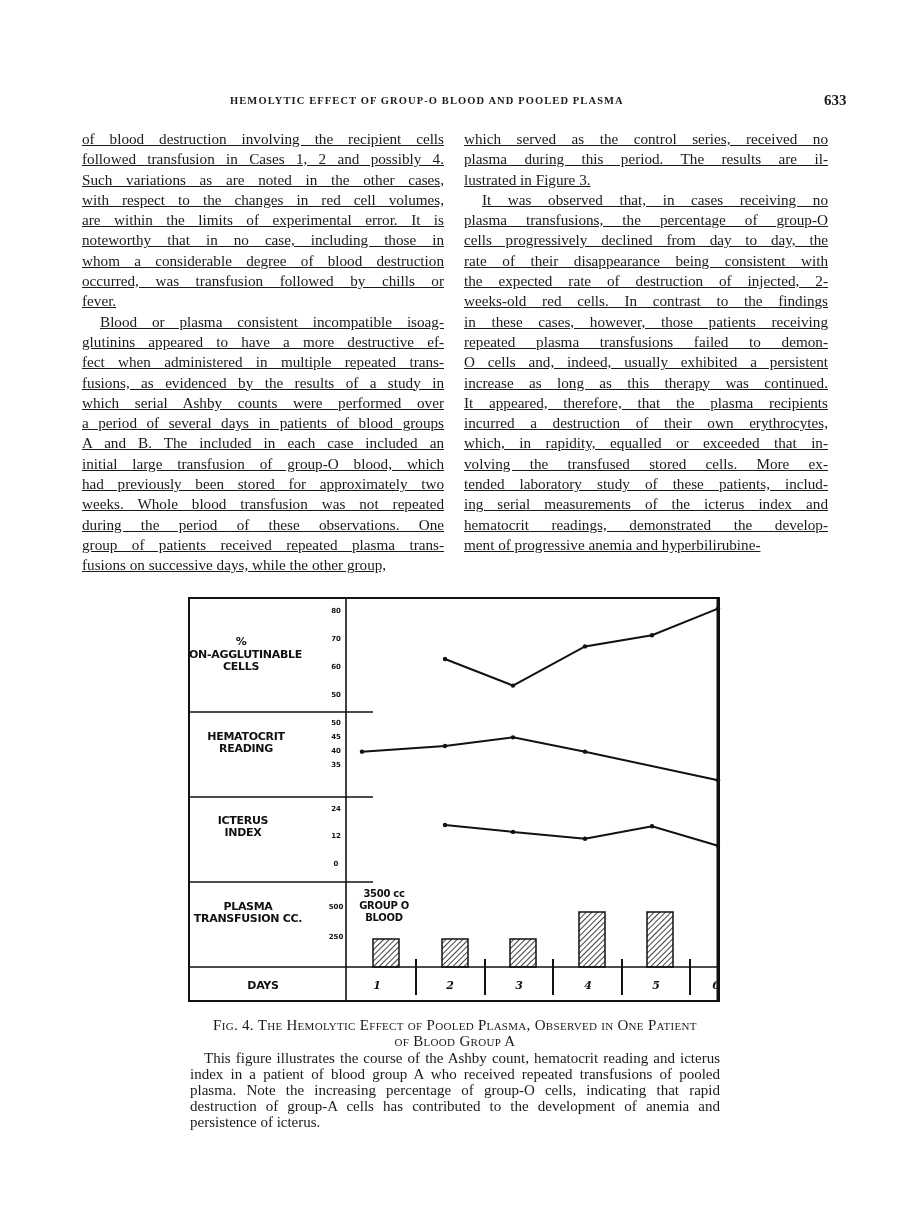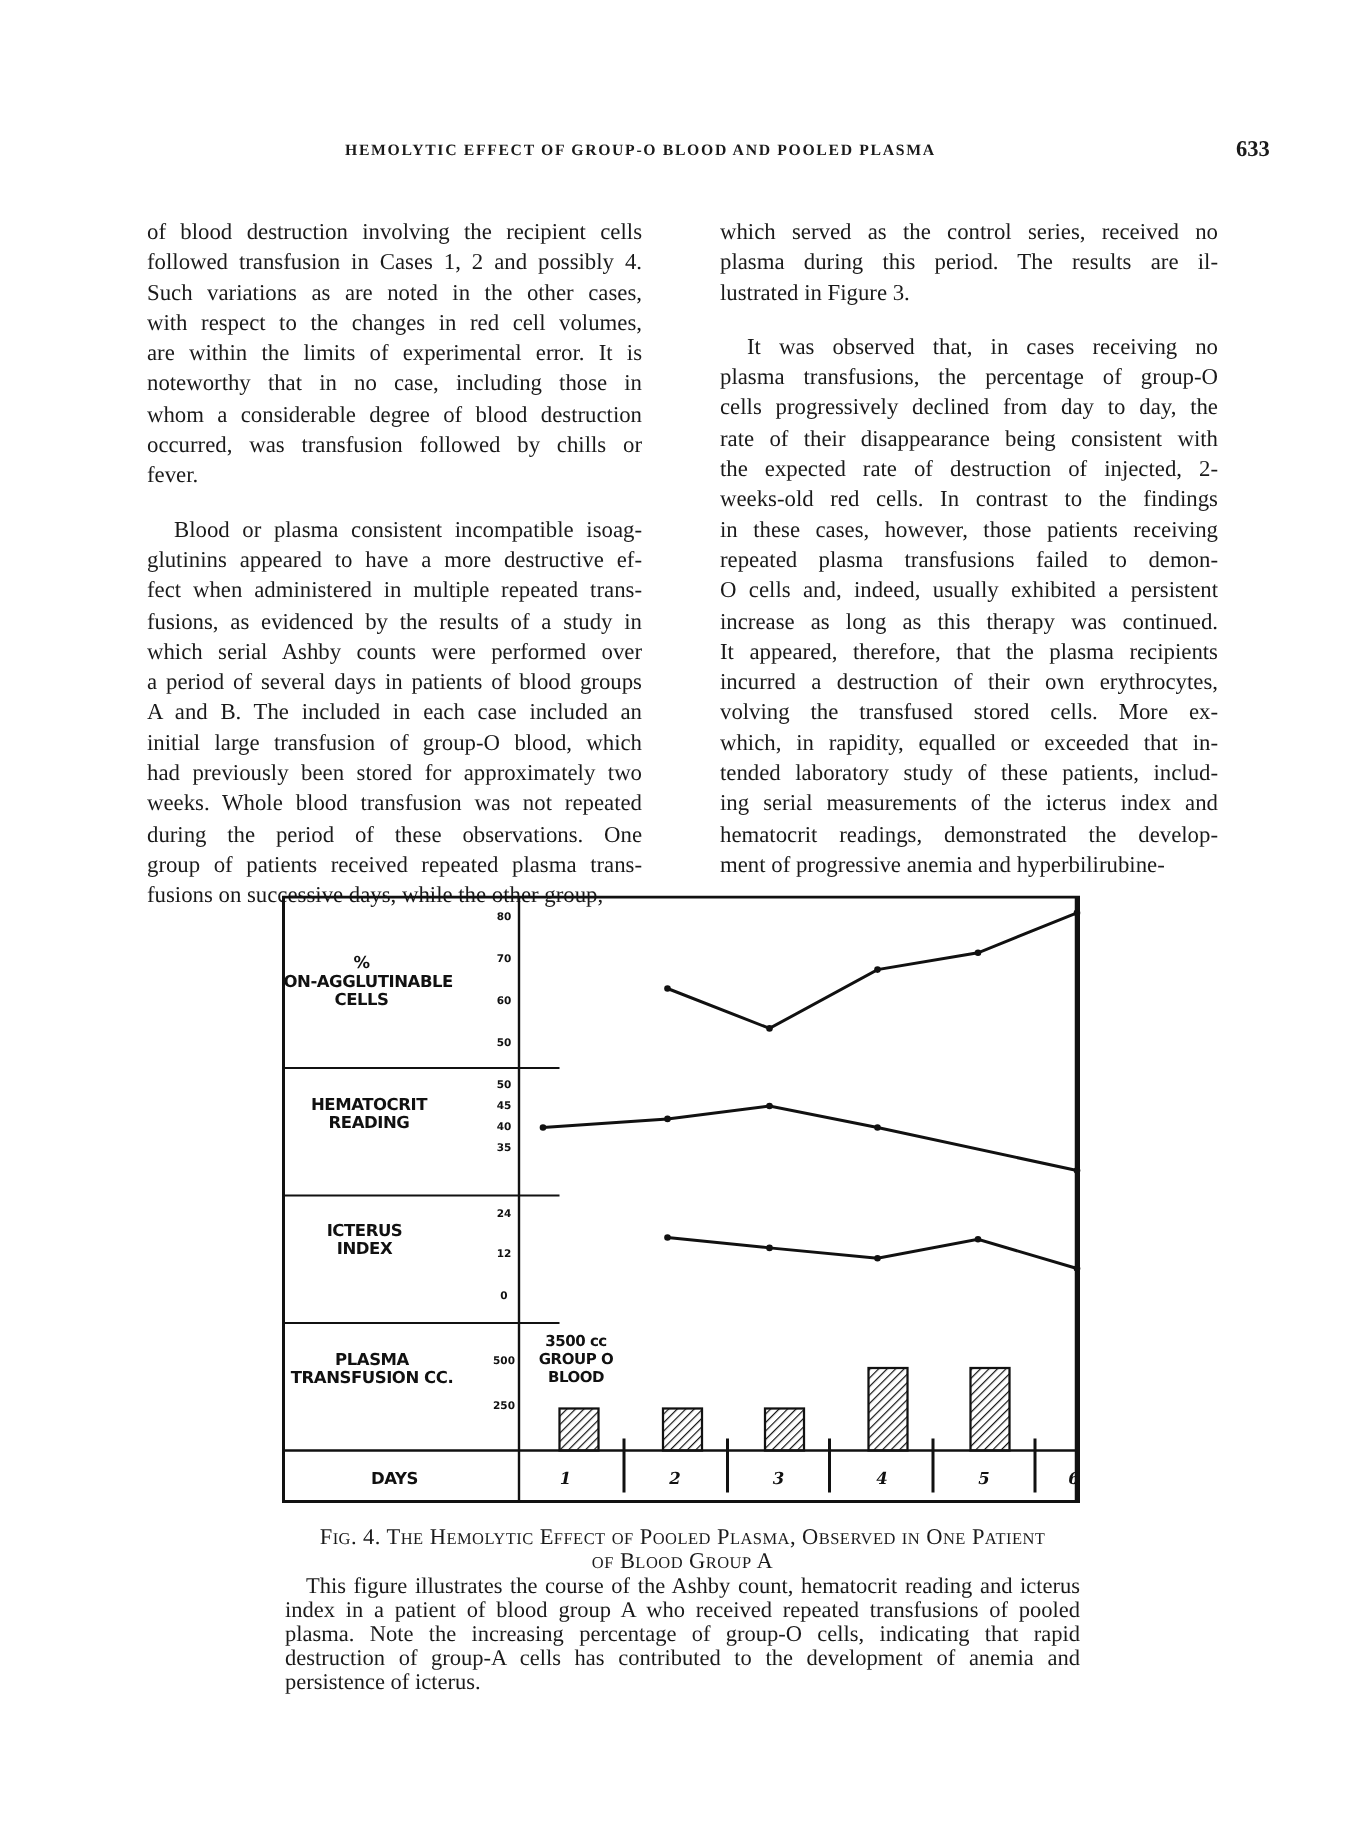--- a/index.html
+++ b/index.html
@@ -3,21 +3,21 @@
 <meta charset="utf-8">
 <style>
   html, body { margin: 0; padding: 0; background: #ffffff; }
   body { width: 907px; height: 1228px; position: relative; overflow: hidden; color: #1a1a1a; font-family: "Liberation Serif", "DejaVu Serif", serif; }
   .running-head { position: absolute; top: 95px; left: 0; width: 907px; height: 16px; }
   .running-title { position: absolute; left: 230px; top: 0; font-size: 10.5px; letter-spacing: 1.1px; font-weight: bold; white-space: nowrap; }
   .page-number { position: absolute; left: 824px; top: -3px; font-size: 15px; font-weight: bold; }
   .col { position: absolute; top: 129px; width: 362px; font-size: 15.2px; line-height: 20.3px; text-align: justify; }
   .col-left { left: 82px; }
   .col-right { left: 464px; width: 364px; }
-  .col p { margin: 16px; }
+  .col p { margin: 0; text-decoration: underline; }
   .line { display: block; text-align: justify; text-align-last: justify; white-space: nowrap; }
   .line.last { text-align-last: left; }
   .figure { position: absolute; left: 188px; top: 597px; width: 534px; height: 406px; }
   .figure svg { position: absolute; left: 0; top: 0; }
   .caption { position: absolute; left: 190px; top: 1017px; width: 530px; font-size: 15px; line-height: 16px; }
   .caption-title { text-align: center; font-variant: small-caps; letter-spacing: 0.3px; }
   .caption-body { text-align: justify; text-indent: 14px; margin-top: 1px; }
   .panel-label { font-family: "DejaVu Sans", "Liberation Sans", sans-serif; font-weight: bold; font-size: 11px; fill: #111; letter-spacing: -0.3px; }
   .tick-label { font-family: "DejaVu Sans", sans-serif; font-weight: bold; font-size: 7px; fill: #111; }
   .day-label { font-family: "DejaVu Serif", serif; font-style: italic; font-weight: bold; font-size: 11px; fill: #111; }
@@ -71,22 +71,22 @@
       <span class="line">cells progressively declined from day to day, the</span>
       <span class="line">rate of their disappearance being consistent with</span>
       <span class="line">the expected rate of destruction of injected, 2-</span>
       <span class="line">weeks-old red cells.  In contrast to the findings</span>
       <span class="line">in these cases, however, those patients receiving</span>
       <span class="line">repeated plasma transfusions failed to demon-</span>
       <span class="line">O cells and, indeed, usually exhibited a persistent</span>
       <span class="line">increase as long as this therapy was continued.</span>
       <span class="line">It appeared, therefore, that the plasma recipients</span>
       <span class="line">incurred a destruction of their own erythrocytes,</span>
+      <span class="line">which, in rapidity, equalled or exceeded that in-</span>
       <span class="line">volving the transfused stored cells.  More ex-</span>
-      <span class="line">which, in rapidity, equalled or exceeded that in-</span>
       <span class="line">tended laboratory study of these patients, includ-</span>
       <span class="line">ing serial measurements of the icterus index and</span>
       <span class="line">hematocrit readings, demonstrated the develop-</span>
       <span class="line last">ment of progressive anemia and hyperbilirubine-</span>
     </p>
   </div>
 
 <div class="figure">
   <svg width="534" height="406" viewBox="0 0 534 406" xmlns="http://www.w3.org/2000/svg" id="chart-svg">
     <defs>

